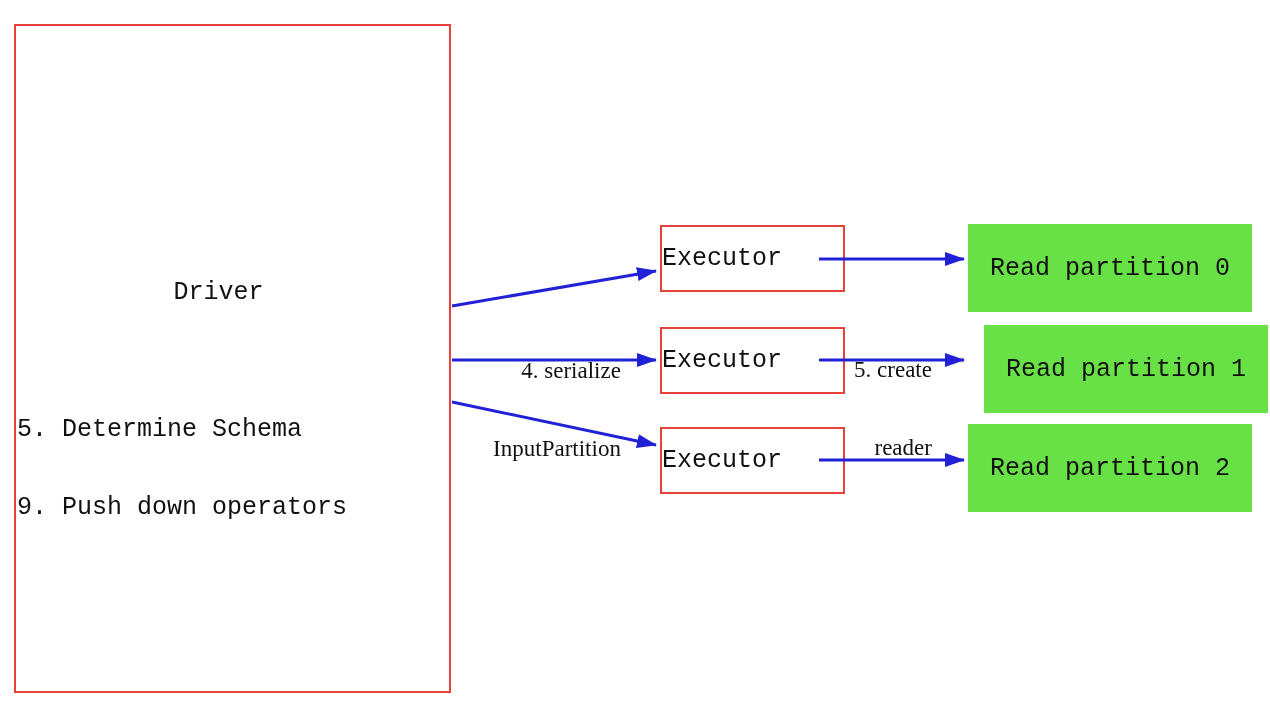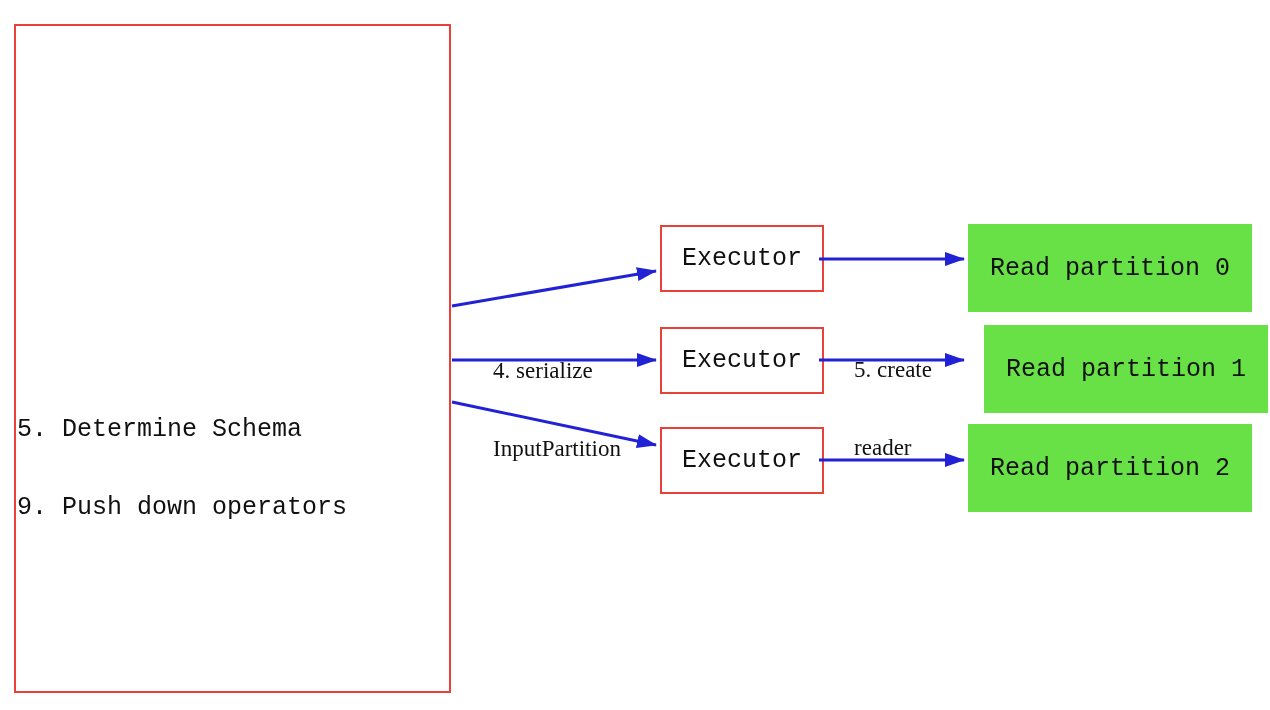--- a/index.html
+++ b/index.html
@@ -39,24 +39,24 @@
   .driver-steps {
     left: 17px; top: 365px;
     font-size: 25px;
     line-height: 26px;
     white-space: pre;
   }
 
   
   .executor-box {
     left: 660px;
-    width: 164px; height: 67px;
+    width: 185px; height: 67px;
     border: 2px solid var(--box-border-red);
     background: var(--canvas-bg);
-    display: flex; align-items: center; justify-content: center;
+    display: flex; align-items: center; justify-content: flex-start;
     font-size: 25px;
     white-space: pre;
   }
   .executor-1 { top: 225px; }
   .executor-2 { top: 327px; }
   .executor-3 { top: 427px; }
 
   
   .partition-box {
     left: 968px;
@@ -68,21 +68,21 @@
   }
   .partition-0 { top: 224px; }
   .partition-1 { top: 325px; margin-left: 16px; }
   .partition-2 { top: 424px; }
 
   
   .edge-label {
     font-family: "Liberation Serif", "DejaVu Serif", serif;
     font-size: 23px;
     line-height: 26px;
-    text-align: left;
+    text-align: right;
     transform: translateX(-50%);
     white-space: pre;
   }
   .label-serialize { left: 557px; top: 306px; }
   .label-create-reader { left: 893px; top: 305px; }
 
   
   .arrow-layer {
     left: 0; top: 0;
     width: 1270px; height: 710px;
@@ -94,20 +94,21 @@
     fill: none;
   }
   .arrow-head { fill: var(--arrow-blue); }
 </style>
 </head>
 <body>
 
 <div class="canvas">
 
   <div class="abs driver-box"></div>
+  <div class="abs driver-title">Driver</div>
   <div class="abs driver-steps">
     <div>5. Determine Schema</div>
     <div>9. Push down operators</div>
   </div>
 
   <div class="abs executor-box executor-1">
     <span>Executor</span>
   </div>
   <div class="abs executor-box executor-2">
     <span>Executor</span>

